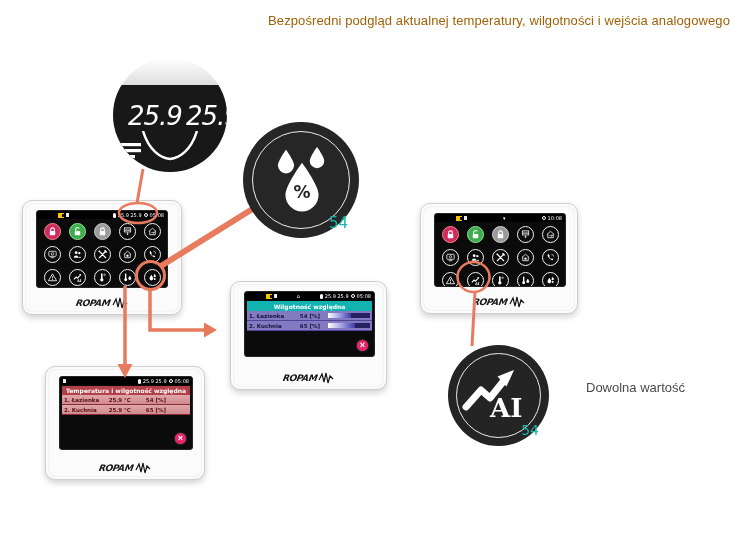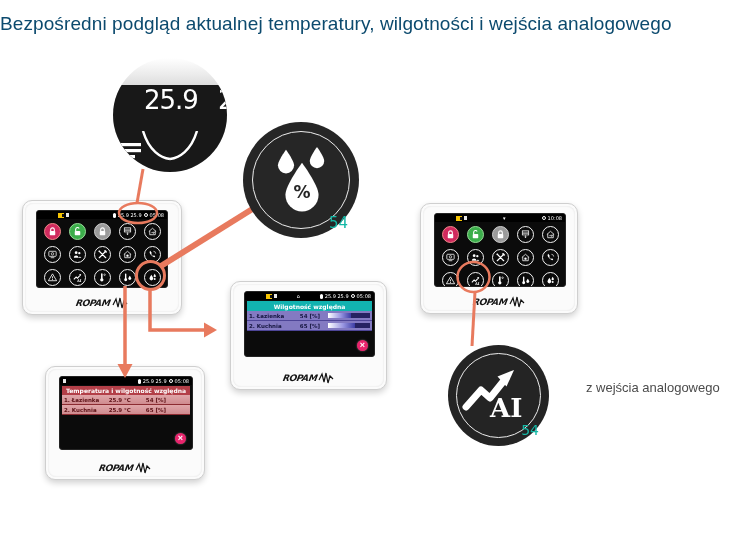--- a/index.html
+++ b/index.html
@@ -1,21 +1,21 @@
 <!DOCTYPE html>
 <html><head>
 <meta charset="utf-8">
 <style>
   html,body{margin:0;padding:0;}
   body{width:730px;height:539px;position:relative;background:#ffffff;
        font-family:"Liberation Sans",sans-serif;overflow:hidden;}
 
   
-  .page-title{position:absolute;top:13px;left:0;width:730px;text-align:left;
-              font-size:19px;color:#0c4a6e;letter-spacing:.1px;}
+  .page-title{position:absolute;top:13px;left:0;width:730px;text-align:right;
+              font-size:13px;color:#a16207;letter-spacing:.1px;}
   .caption{position:absolute;left:586px;top:378px;font-size:13px;color:#4b4b4b;
            line-height:1.55;}
 
   
   .device{position:absolute;background:#fbfbfb;border:1px solid #cfcfcf;border-radius:10px;
           box-shadow:0 3px 6px rgba(0,0,0,.18);z-index:1;}
   .device::after{content:"";position:absolute;inset:2px;border-radius:8px;
                  box-shadow:inset 0 0 2px rgba(0,0,0,.12);pointer-events:none;}
   .screen{position:absolute;left:13px;top:9px;background:#0b0b0b;border:1px solid #242424;
           border-radius:3px;overflow:hidden;}
@@ -74,21 +74,21 @@
 
   .close-btn{position:absolute;right:6px;bottom:5px;width:11px;height:11px;border-radius:50%;
              background:#e8246c;color:#fff;font-size:9px;line-height:11px;text-align:center;
              font-weight:bold;box-shadow:0 0 2px rgba(255,255,255,.4);}
 
   
   .callout{position:absolute;border-radius:50%;z-index:3;}
   #co-thermo{left:113px;top:58px;width:114px;height:114px;overflow:hidden;
              background:linear-gradient(180deg,#ffffff 0%,#ececec 14%,#d8d8d8 27%);}
   #co-thermo .band{position:absolute;left:0;right:0;top:27px;height:46px;background:#181818;
-                   display:flex;align-items:flex-start;gap:20px;padding-left:11px;box-sizing:border-box;}
+                   display:flex;align-items:flex-end;gap:4px;padding-left:11px;box-sizing:border-box;font-style:italic;}
   #co-thermo .band .tval{color:#fff;font-family:"DejaVu Sans",sans-serif;font-weight:500;
                          font-size:26px;letter-spacing:-1px;}
   #co-thermo .lower{position:absolute;left:0;right:0;top:73px;bottom:0;background:#181818;}
 
   #co-hum{left:243px;top:122px;width:116px;height:116px;background:#262626;}
   #co-ai{left:448px;top:345px;width:101px;height:101px;background:#242424;}
   .co-ring{position:absolute;border:1.5px solid #ececec;border-radius:50%;}
   #co-hum .co-ring{inset:9px;}
   #co-ai .co-ring{inset:8px;}
   .co-val{position:absolute;color:#14b8a6;font-family:"DejaVu Sans",sans-serif;}
@@ -481,14 +481,14 @@
   <div class="co-ring"></div>
   <svg class="co-art" width="101" height="101" viewBox="0 0 101 101">
     <path d="M18 62 L33 45 L42 53 L58 33" stroke="#ffffff" stroke-width="7" fill="none" stroke-linecap="round" stroke-linejoin="round"></path>
     <polygon points="66,25 58.5,41.5 49.5,31.5" fill="#ffffff"></polygon>
     <text x="42" y="72" font-family="DejaVu Serif, serif" font-weight="bold" font-size="26" fill="#ffffff">AI</text>
   </svg>
   <span class="co-val">54</span>
 </div>
 
 <div class="caption">
-  <div>z wejścia analogowego</div>
+  <div>Dowolna wartość</div>
 </div>
 
 </body></html>

